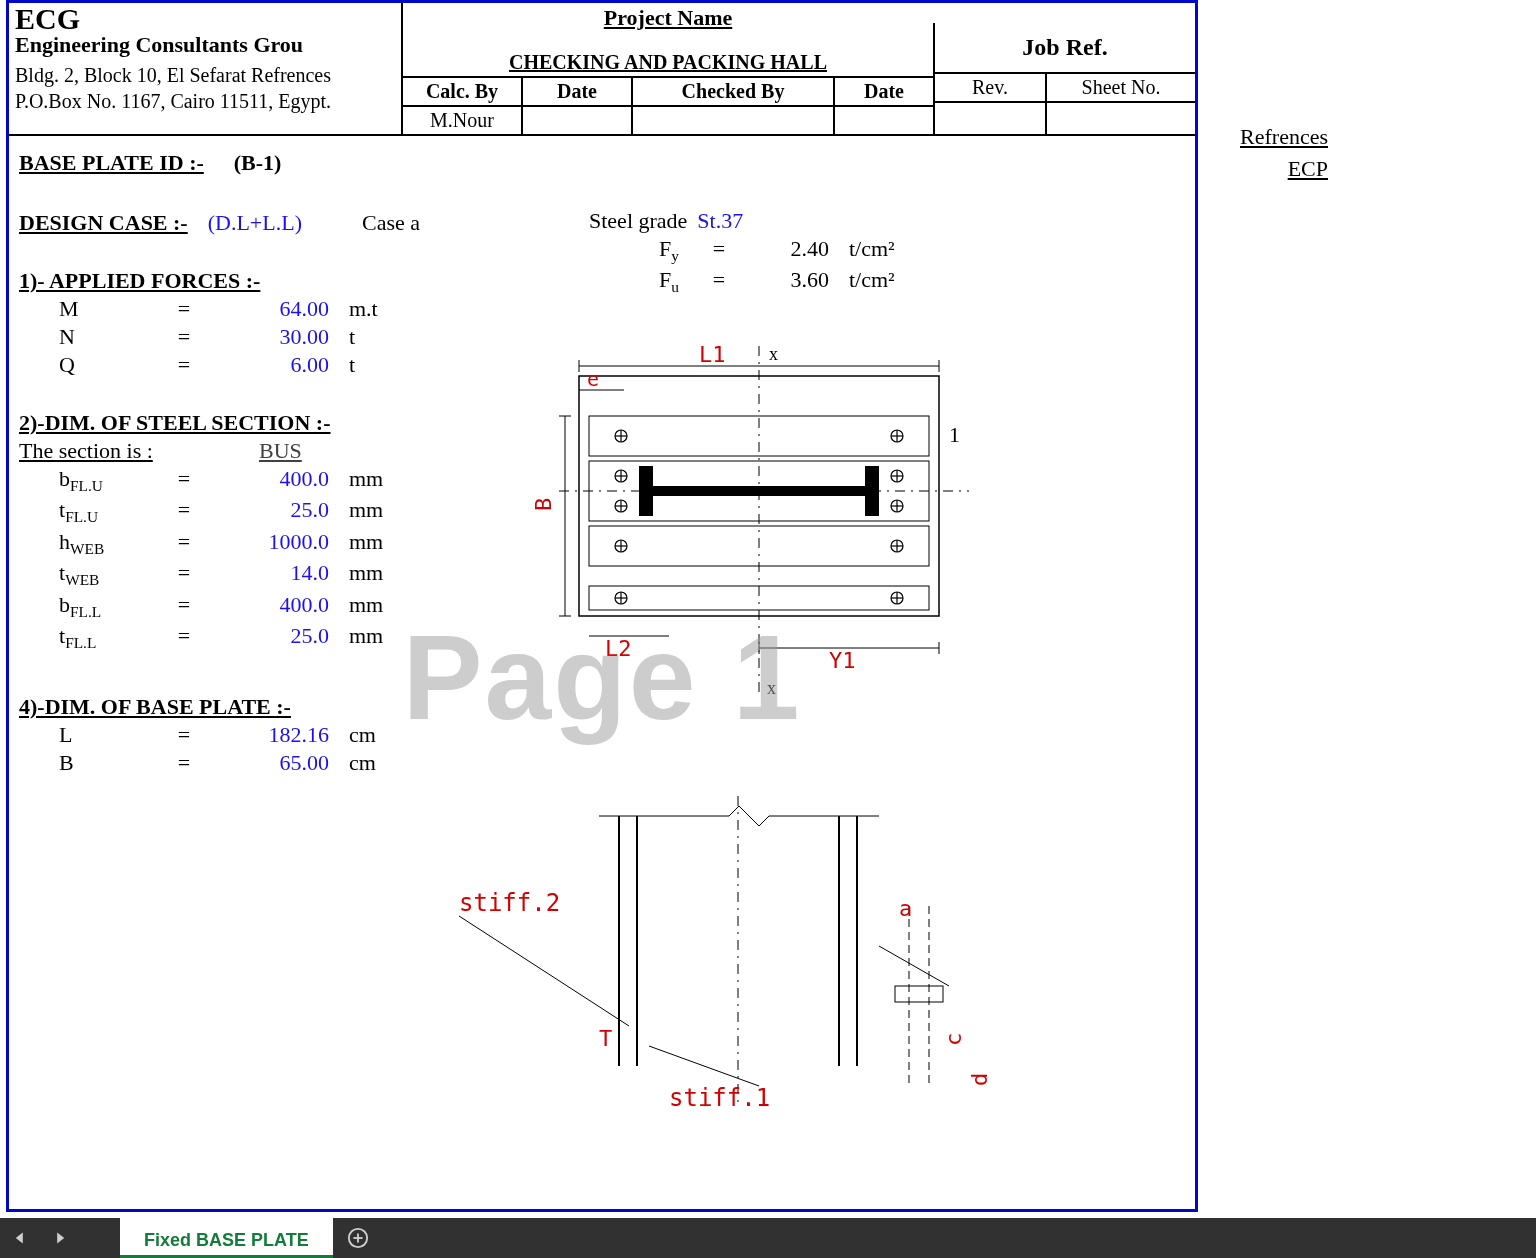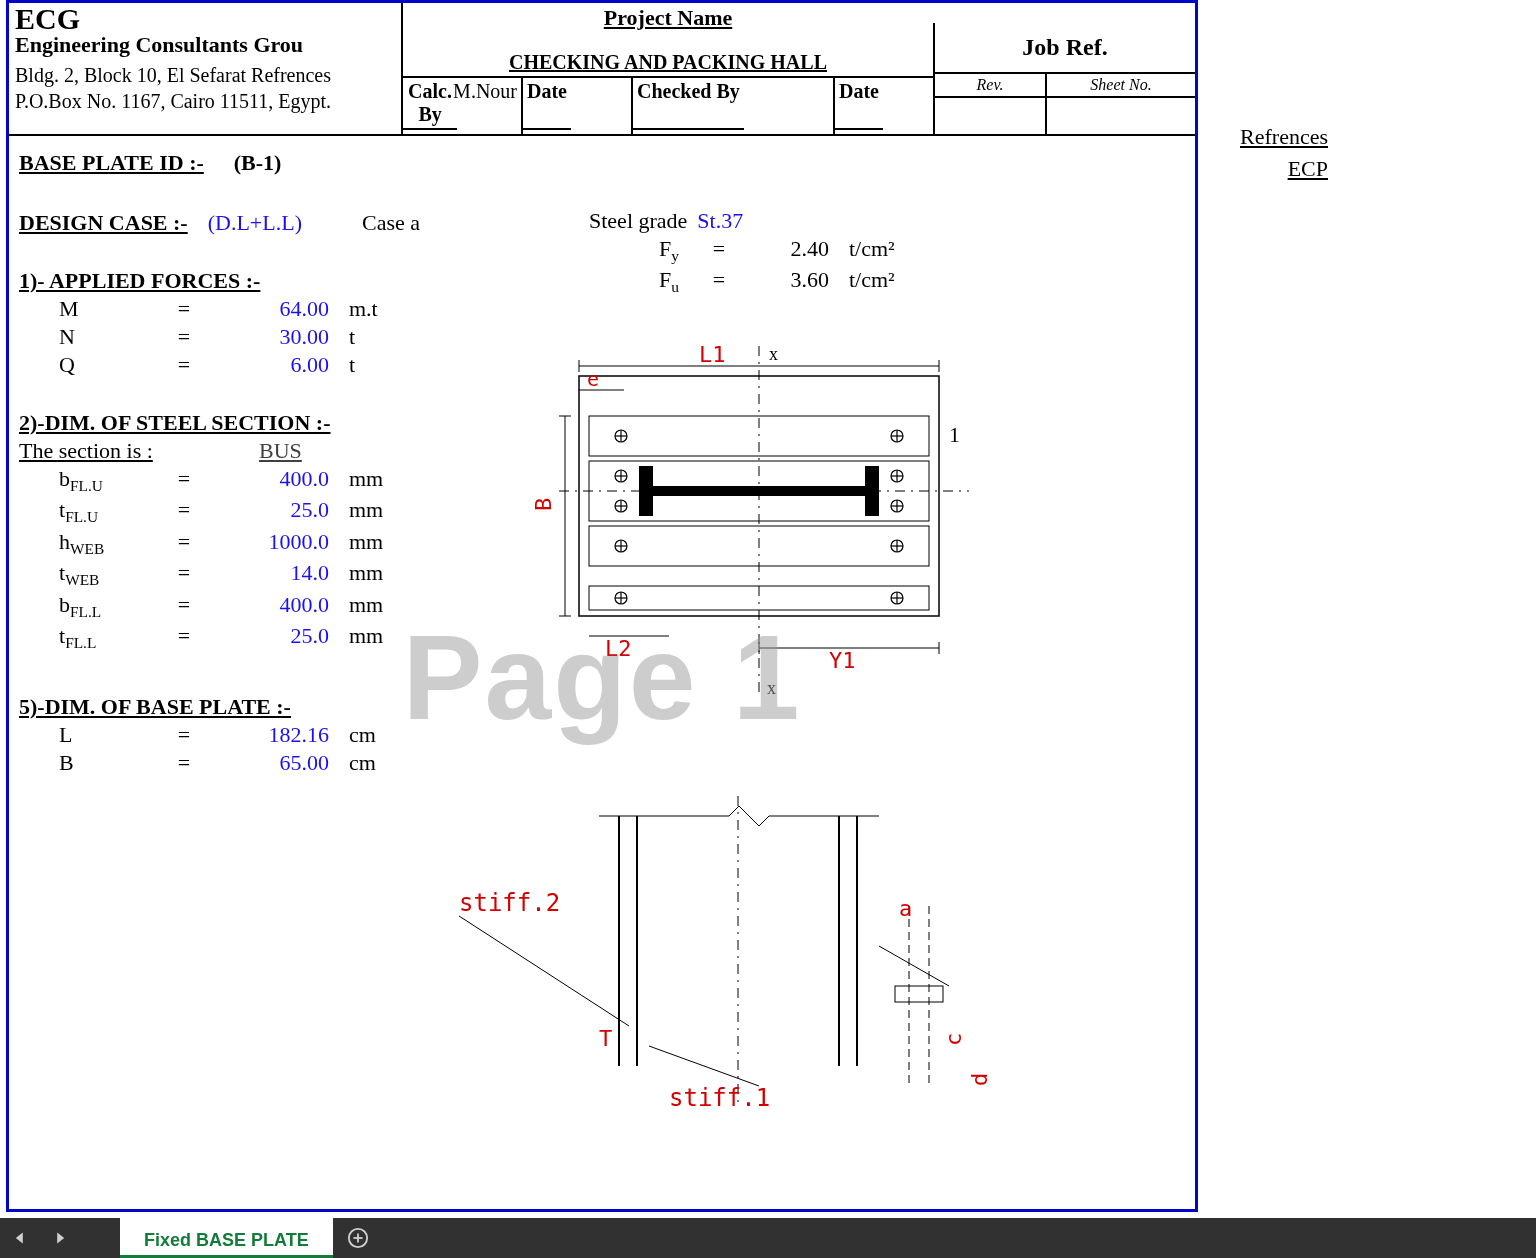--- a/index.html
+++ b/index.html
@@ -21,27 +21,27 @@
   .tb-left{width:380px;padding:4px 6px;font-size:22px;line-height:24px;}
   .tb-left .ecg{font-size:30px;font-weight:700;}
   .tb-left .sub{font-weight:700;margin-top:2px;}
   .tb-left .addr{font-size:20px;margin-top:6px;}
   .tb-left .addr2{font-size:20px;margin-top:2px;}
   .tb-mid{flex:1;border-left:2px solid #000;display:flex;flex-direction:column;}
   .tb-proj{border-bottom:2px solid #000;text-align:center;padding:2px 4px;}
   .tb-proj .lbl{font-size:22px;font-weight:700;text-decoration:underline;}
   .tb-proj .val{font-size:20px;font-weight:700;text-decoration:underline;margin-top:20px;}
   .tb-row{display:flex;flex:1;}
-  .tb-cell{border-left:2px solid #000;padding:2px 4px;font-size:20px;text-align:center;display:flex;flex-direction:row;justify-content:flex-start;}
+  .tb-cell{border-left:2px solid #000;padding:2px 4px;font-size:20px;text-align:center;display:flex;flex-direction:column;justify-content:flex-start;}
   .tb-cell:first-child{border-left:none;}
   .tb-cell .hdr{font-weight:700;border-bottom:2px solid #000;margin:-2px -4px 2px -4px;padding:2px 4px;}
   .tb-right{width:260px;border-left:2px solid #000;display:flex;flex-direction:column;margin-top:20px;}
   .tb-jobref{flex:1;border-bottom:2px solid #000;display:flex;align-items:center;justify-content:center;font-weight:700;font-size:24px;}
   .tb-revrow{display:flex;flex:0 0 60px;}
-  .tb-revrow .c{border-left:2px solid #000;flex:1;display:flex;flex-direction:column;font-size:16px;font-style:italic;}
+  .tb-revrow .c{border-left:2px solid #000;flex:1;display:flex;flex-direction:column;font-size:20px;}
   .tb-revrow .c:first-child{border-left:none;}
   .tb-revrow .c .hdr{text-align:center;border-bottom:2px solid #000;padding:2px;}
 
   
   .body{position:relative;padding:8px 10px;font-size:22px;}
   .line{display:flex;align-items:baseline;margin:2px 0;}
   .u{text-decoration:underline;font-weight:700;}
   .blue{color:#1a10f0;}
   .red{color:#d40000;}
   .eq-row{display:flex;align-items:baseline;margin:2px 0 2px 40px;}
@@ -256,21 +256,21 @@
       </div>
       <div class="eq-row">
         <span class="sym"><span>t</span><sub>FL.L</sub></span>
         <span class="eq">=</span>
           <span class="val">25.0</span>
           <span class="unit">mm</span>
       </div>
 
       <div style="height:40px"></div>
 
-      <div class="u">5)-DIM. OF BASE PLATE :-</div>
+      <div class="u">4)-DIM. OF BASE PLATE :-</div>
       <div class="eq-row">
         <span class="sym">L</span>
           <span class="eq">=</span>
         <span class="val">182.16</span>
           <span class="unit">cm</span>
       </div>
       <div class="eq-row">
         <span class="sym">B</span>
           <span class="eq">=</span>
         <span class="val">65.00</span>

